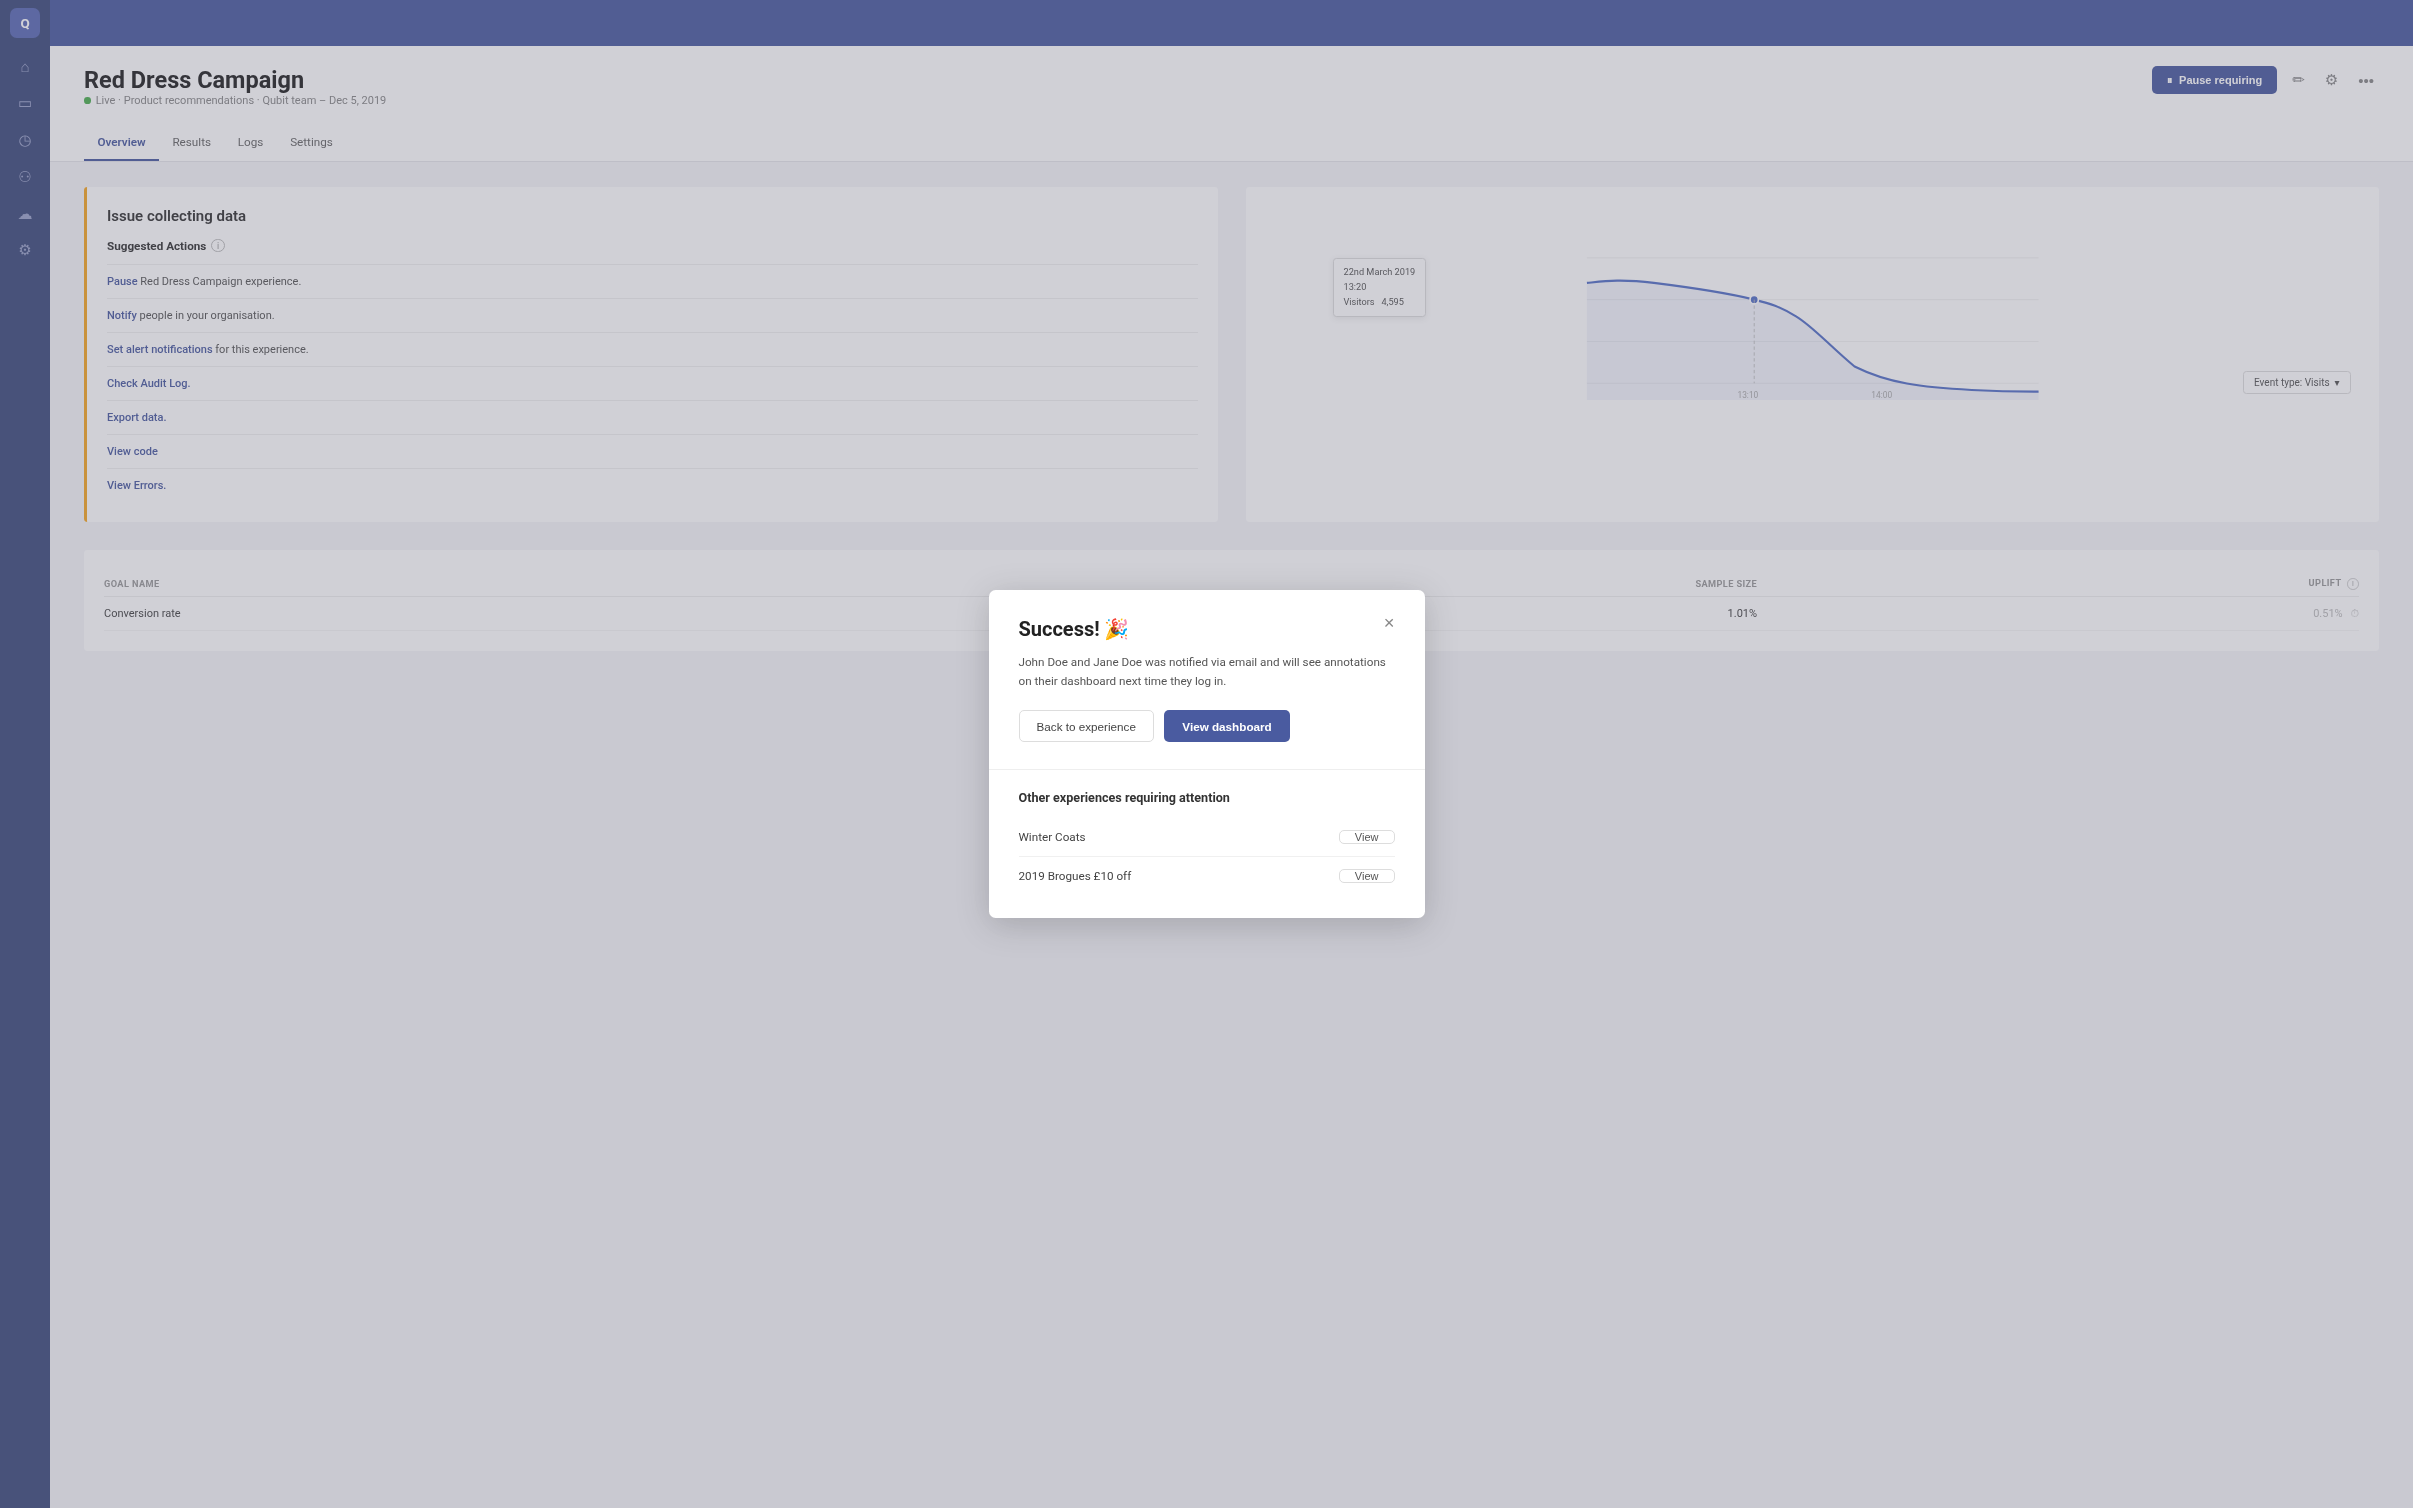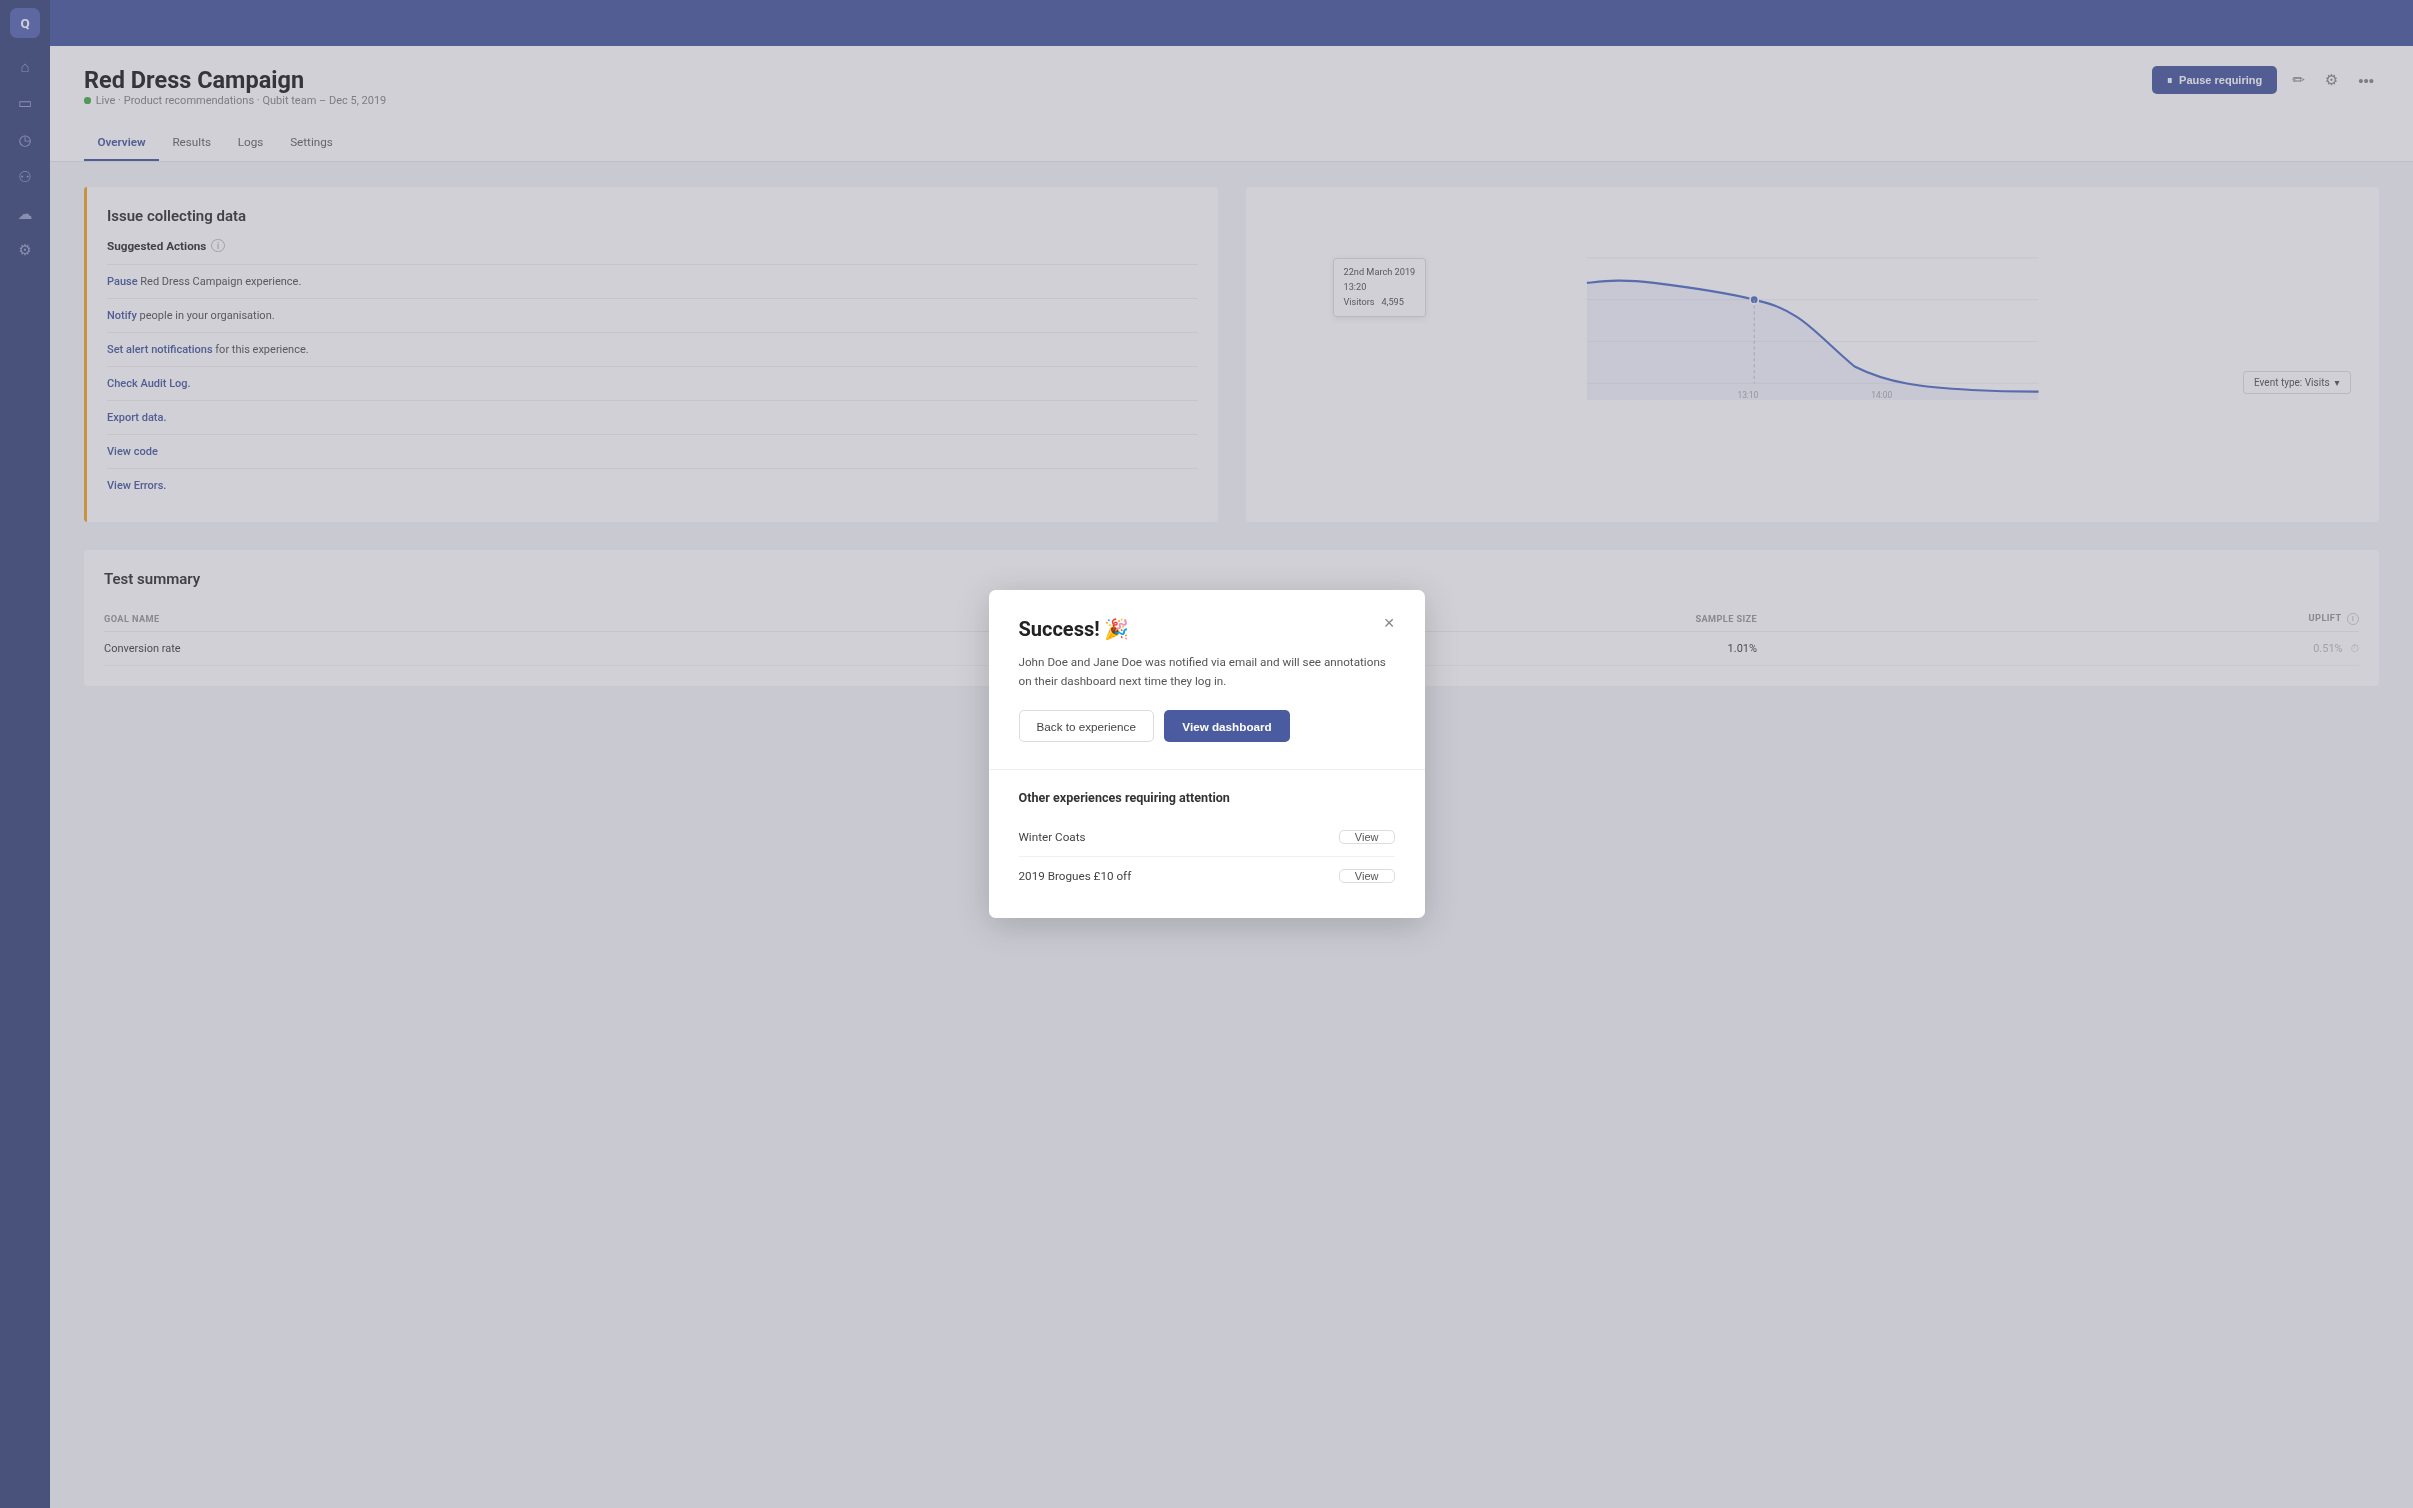--- a/index.html
+++ b/index.html
@@ -424,21 +424,20 @@
           <text x="340" y="218" font-size="10" fill="#aaa">14:00</text>
         </svg>
         <div class="event-dropdown">
           <span>Event type: Visits</span>
           <span>▾</span>
         </div>
       </div>
     </div>
 
     <div class="test-summary">
-      <div class="test-summary-title">Test summary</div>
       <table class="table">
         <thead>
           <tr>
             <th>GOAL NAME</th>
             <th class="right">SAMPLE SIZE</th>
             <th class="right">
               UPLIFT
               <span style="width:11.7px;height:11.7px;border:0.8px solid #ccc;border-radius:50%;display:inline-flex;align-items:center;justify-content:center;font-size:7.5px;color:#ccc;margin-left:3.4px;">i</span>
             </th>
           </tr>

